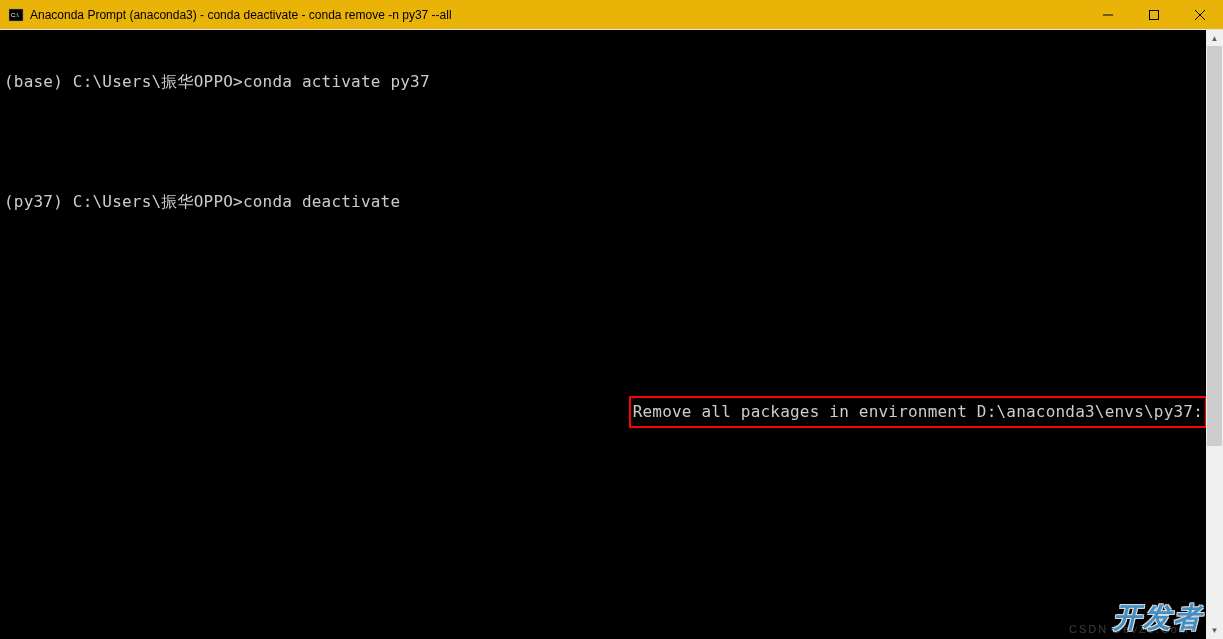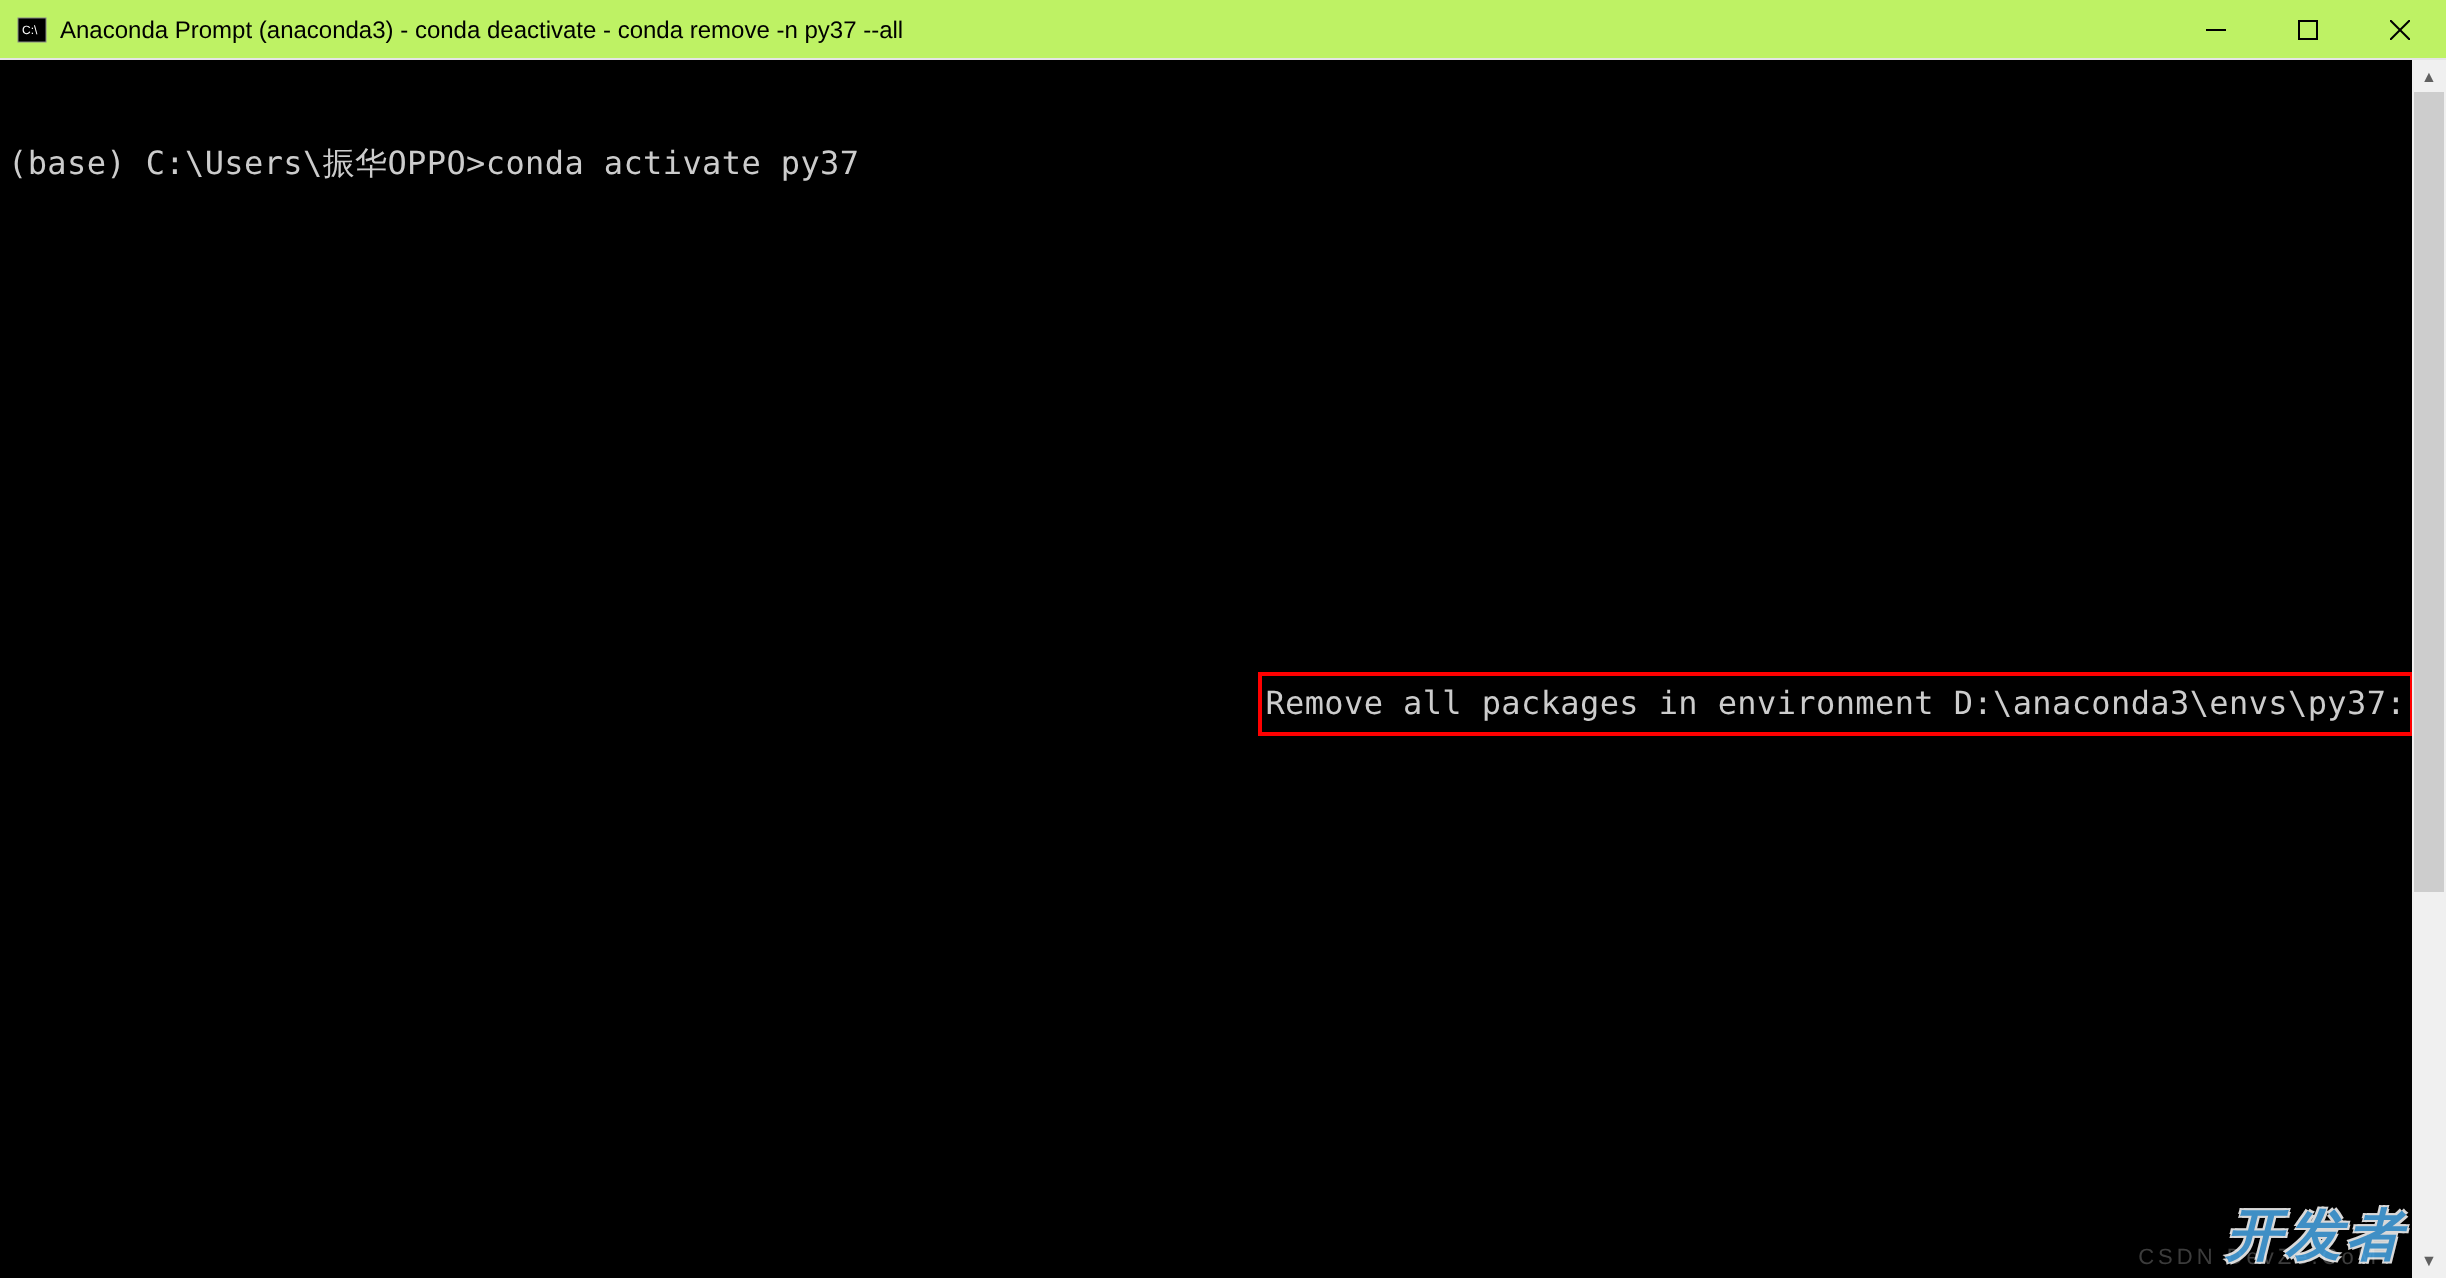--- a/index.html
+++ b/index.html
@@ -10,21 +10,21 @@
     body {
       font-family: "Segoe UI", Tahoma, sans-serif;
       background: #fff;
       width: 1223px;
       height: 639px;
       overflow: hidden;
       position: relative;
     }
     .titlebar {
       height: 30px;
-      background: #bef264;
+      background: #eab308;
       border-bottom: 1px solid #e5e5e5;
       display: flex;
       align-items: center;
       padding-left: 8px;
       font-size: 12px;
       color: #000;
     }
     .titlebar-icon {
       width: 16px;
       height: 16px;
@@ -165,20 +165,21 @@
           <line x1="0" y1="0" x2="10" y2="10" stroke="currentColor" stroke-width="1"></line>
           <line x1="10" y1="0" x2="0" y2="10" stroke="currentColor" stroke-width="1"></line>
         </svg>
     </div>
   </div>
 </div>
 
 <div class="terminal">
   <div class="line">(base) C:\Users\振华OPPO&gt;conda activate py37</div>
   <div class="blank"></div>
+  <div class="line">(py37) C:\Users\振华OPPO&gt;conda deactivate</div>
   <div class="blank"></div>
   <div class="blank"></div>
   <div class="highlight-wrapper">
     <span class="highlight-red">Remove all packages in environment D:\anaconda3\envs\py37:</span>
   </div>
   <div class="blank"></div>
   <div class="blank"></div>
   
   
   

